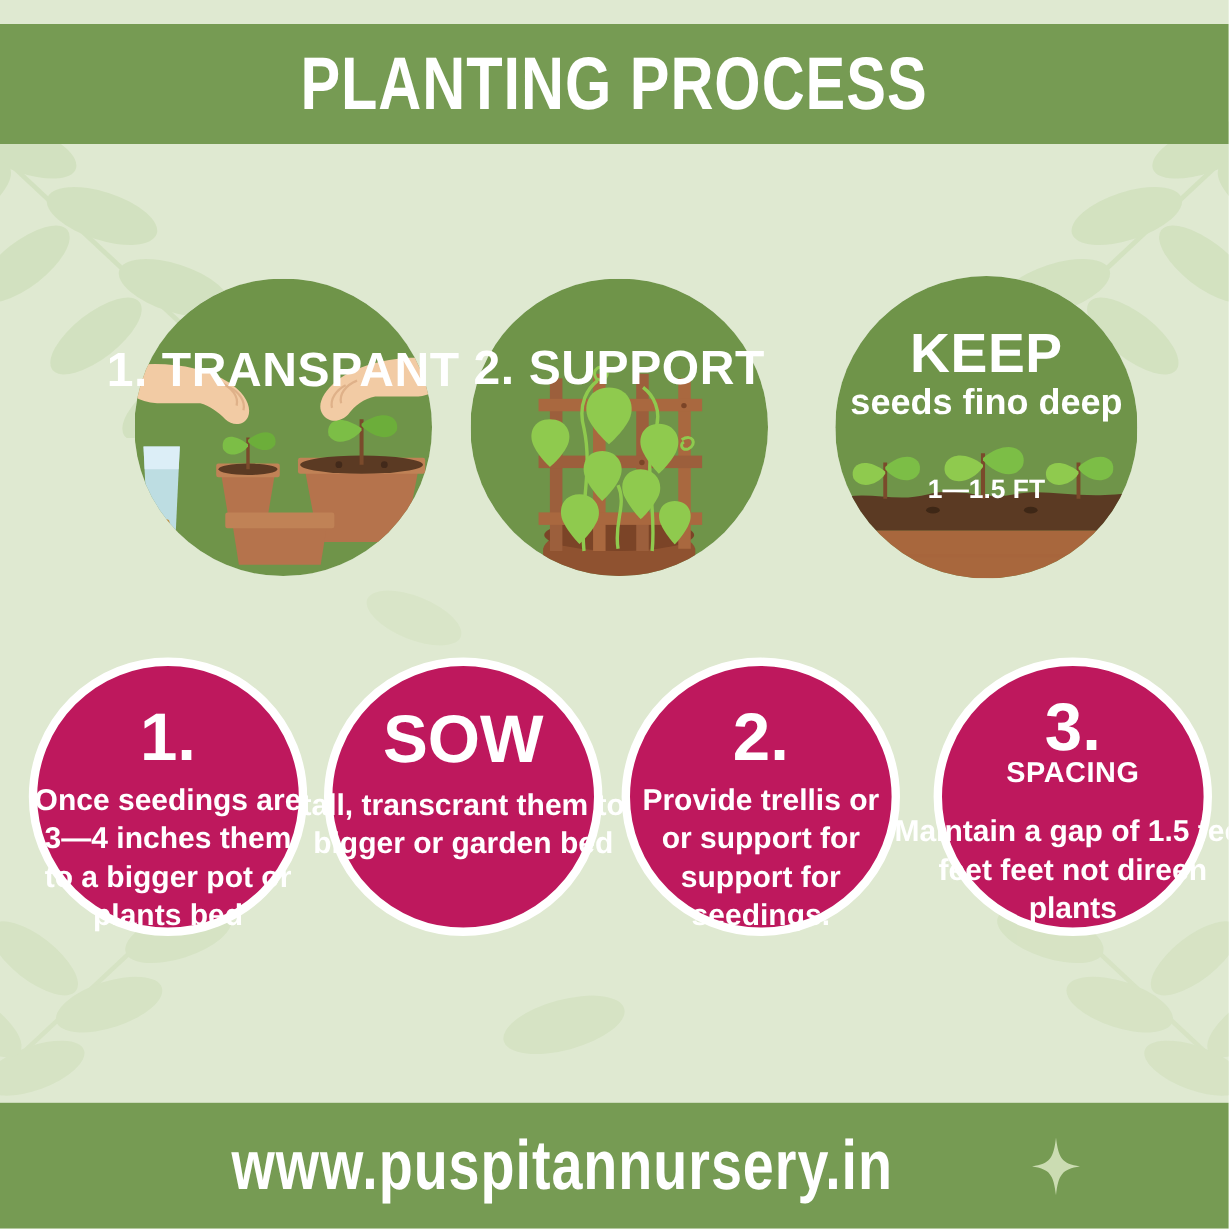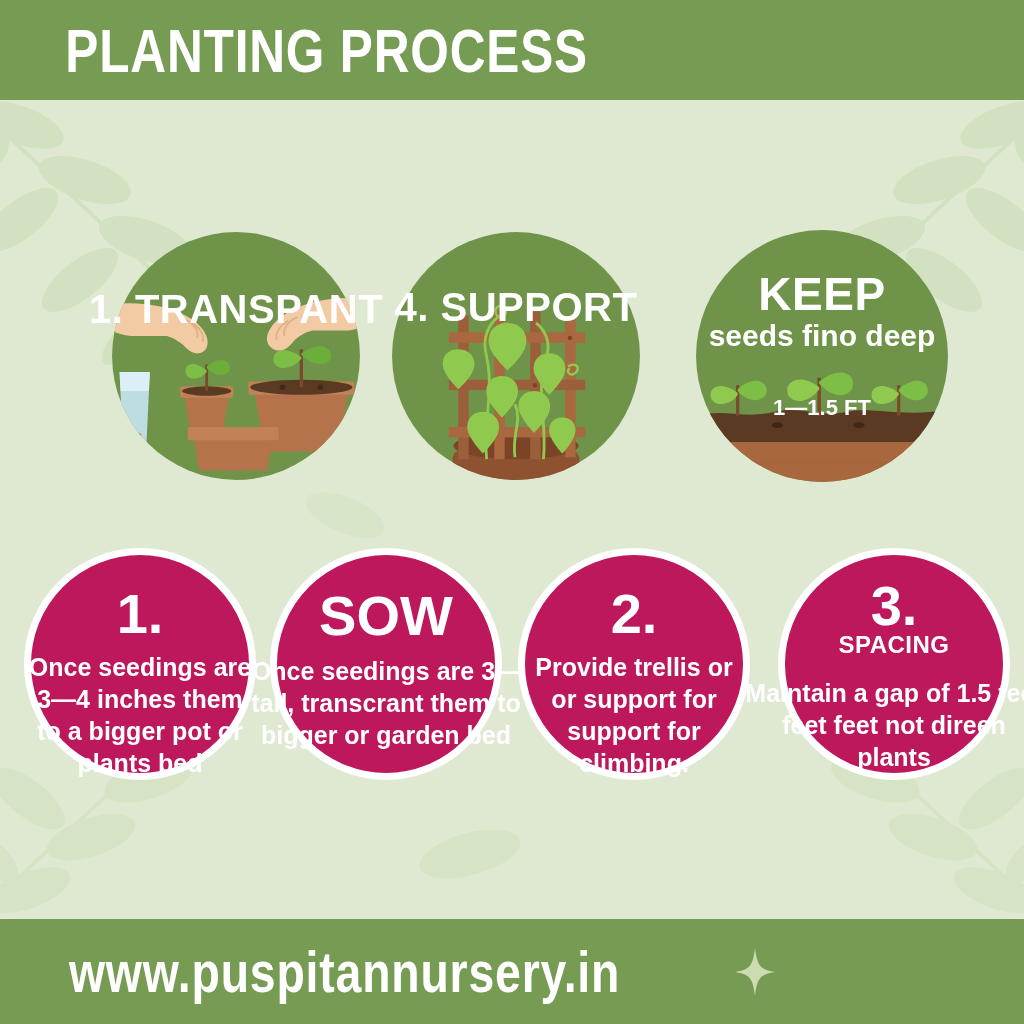--- a/index.html
+++ b/index.html
@@ -16,21 +16,21 @@
   }
 
   
   .bg-layer { position: absolute; inset: 0; overflow: hidden; }
   .branch { position: absolute; opacity: .55; }
 
   
   .band {
     position: absolute; left: 0; width: 1024px;
     background: #769b53;
-    display: flex; align-items: center; justify-content: flex-start;
+    display: flex; align-items: center; justify-content: center; margin-top: 20px;
   }
   #header-band { top: 0; height: 100px; }
   #footer-band { bottom: 0; height: 105px; }
 
   .band-title {
     color: #ffffff;
     font-weight: 700;
     letter-spacing: 1px;
     transform: scaleX(.80);
     white-space: nowrap;
@@ -237,21 +237,21 @@
           <path d="M122 96 C106 96 98 110 104 124 C110 136 122 146 122 146 C122 146 134 136 140 124 C146 110 138 96 122 96 Z"></path>
           <path d="M70 124 C56 124 50 136 56 148 C61 158 70 166 70 166 C70 166 80 158 85 148 C91 136 84 124 70 124 Z"></path>
           <path d="M166 128 C152 128 146 141 152 153 C157 163 166 172 166 172 C166 172 176 163 181 153 C187 141 180 128 166 128 Z"></path>
           <path d="M116 152 C102 152 96 165 102 177 C107 187 116 196 116 196 C116 196 126 187 131 177 C137 165 130 152 116 152 Z"></path>
           <path d="M150 168 C136 168 130 181 136 193 C141 203 150 212 150 212 C150 212 160 203 165 193 C171 181 164 168 150 168 Z"></path>
           <path d="M96 190 C82 190 76 203 82 215 C87 225 96 234 96 234 C96 234 106 225 111 215 C117 203 110 190 96 190 Z"></path>
           <path d="M180 196 C168 196 163 207 168 217 C172 226 180 234 180 234 C180 234 188 226 192 217 C197 207 192 196 180 196 Z"></path>
         </g>
       </svg>
     </div>
-    <div class="cap cap-big" style="top:46px;">4. SUPPORT</div>
+    <div class="cap cap-big" style="top:46px;">2. SUPPORT</div>
   </div>
 
   <div class="circle" id="circle-depth">
     <div class="circle-clip">
       <svg class="circle-art" viewBox="0 0 266 266" preserveAspectRatio="xMidYMid slice">
         <rect width="266" height="266" fill="#6f9449"></rect>
 
         <path d="M0 196 C30 188 52 200 82 192 C110 185 130 198 158 192 C188 186 214 198 266 190 L266 224 L0 224 Z" fill="#5b3a23"></path>
 
         <rect x="0" y="224" width="266" height="42" fill="#a8673d"></rect>
@@ -284,33 +284,32 @@
       <div>Once seedings are</div>
       <div>3—4 inches them</div>
       <div>to a bigger pot or</div>
       <div>plants bed</div>
     </div>
   </div>
 
   <div class="circle" id="circle-sow">
     <div class="cap cap-num" style="top:28px;">SOW</div>
     <div class="body-text" style="top:100px;">
-      <div>Once seedings are 3—</div>
       <div>tall, transcrant them to</div>
       <div>bigger or garden bed</div>
     </div>
   </div>
 
   <div class="circle" id="circle-step2">
     <div class="cap cap-num" style="top:26px;">2.</div>
     <div class="body-text" style="top:96px;">
       <div>Provide trellis or</div>
       <div>or support for</div>
       <div>support for</div>
-      <div>climbing.</div>
+      <div>seedings.</div>
     </div>
   </div>
 
   <div class="circle" id="circle-step3">
     <div class="cap cap-num" style="top:18px;">3.</div>
     <div class="cap cap-big" style="top:76px; font-size:24px;">SPACING</div>
     <div class="body-text" style="top:122px;">
       <div>Maintain a gap of 1.5 feet</div>
       <div>feet feet not direen</div>
       <div>plants</div>

